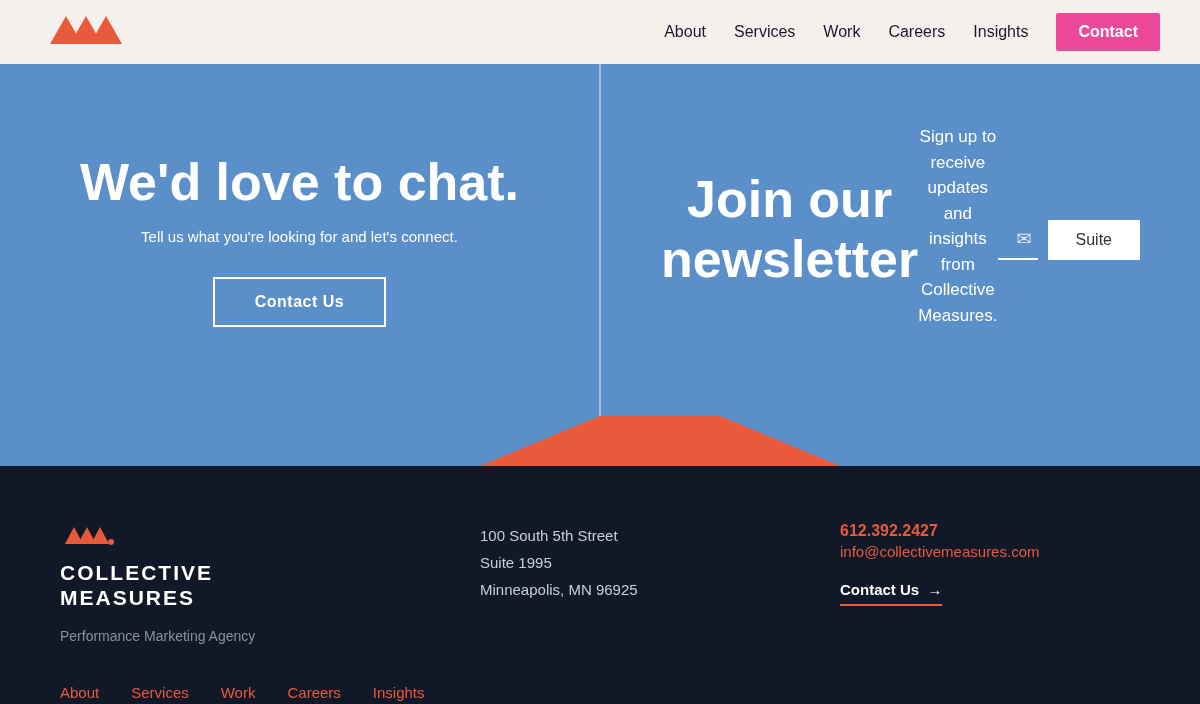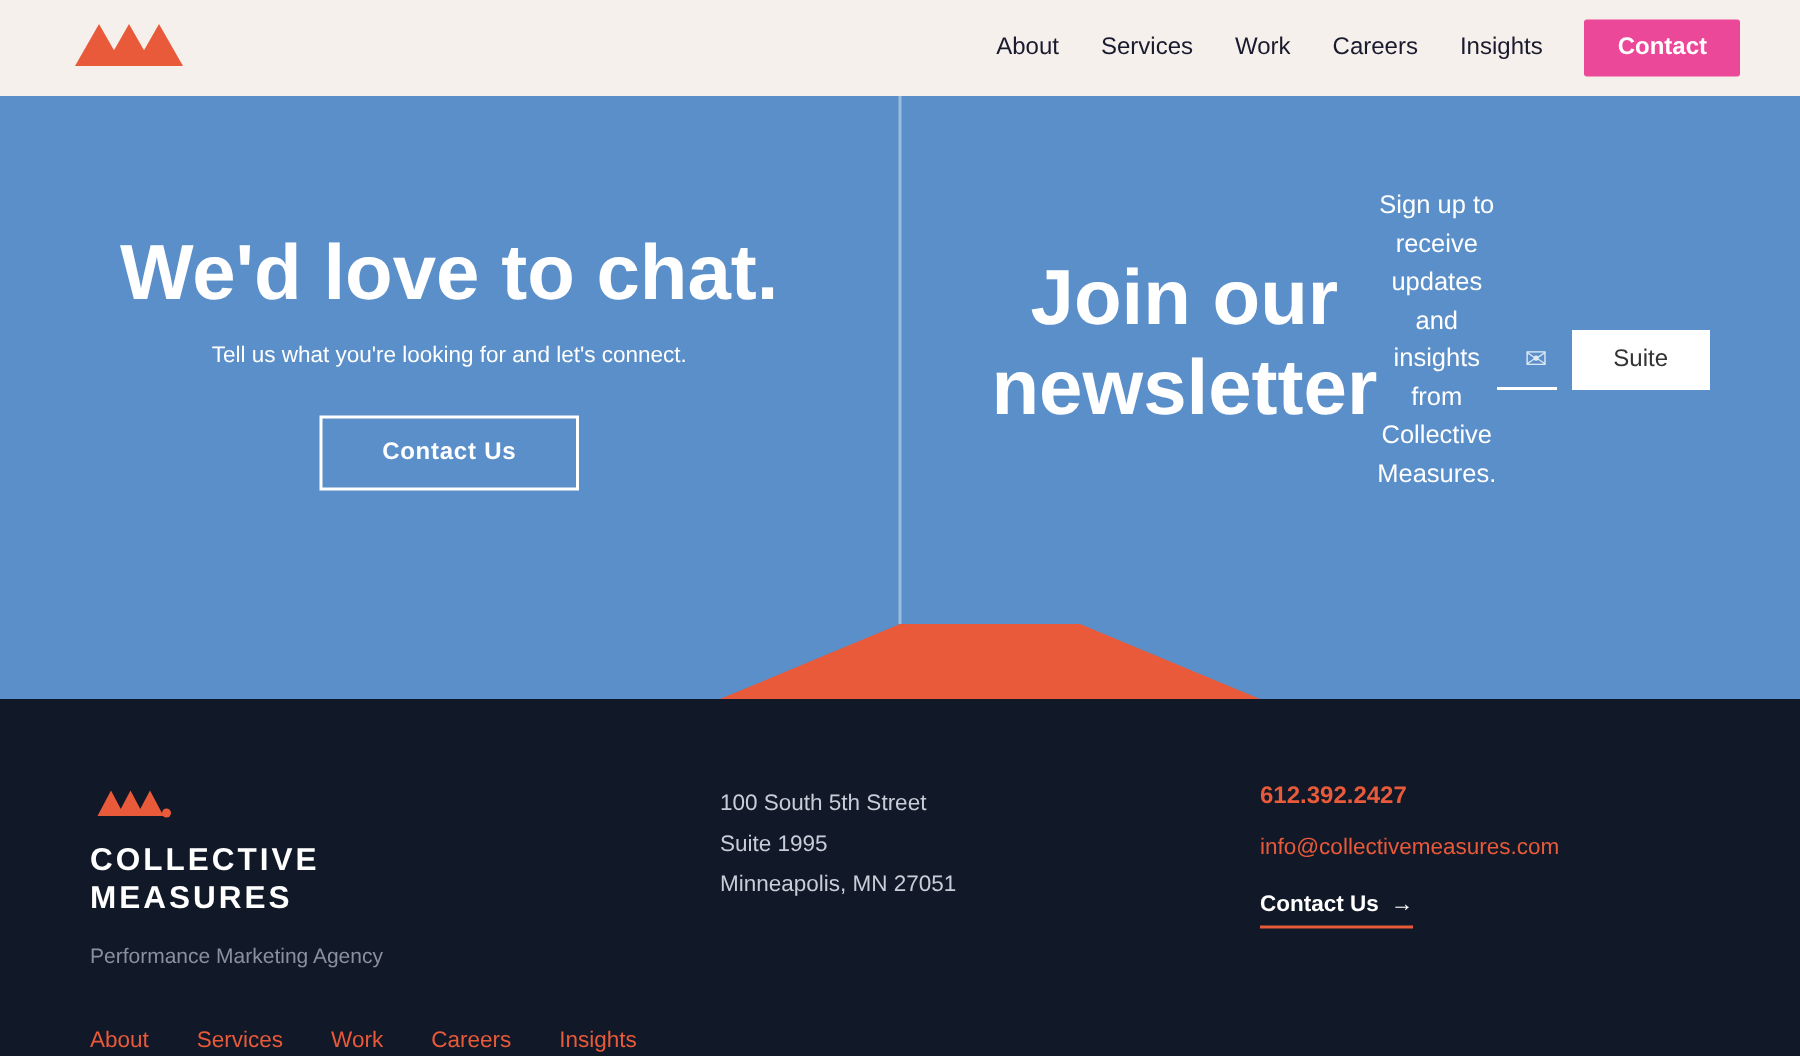--- a/index.html
+++ b/index.html
@@ -198,21 +198,21 @@
       padding-left: 60px;
     }
     .footer-contact-info {
       flex: 1;
       padding-left: 60px;
     }
     .footer-phone {
       color: #e85a3a;
       font-size: 16px;
       font-weight: 600;
-      margin-bottom: 16px;
+      margin-bottom: 3px;
       text-decoration: none;
       display: block;
     }
     .footer-email {
       color: #e85a3a;
       font-size: 15px;
       text-decoration: none;
       display: block;
       margin-bottom: 21px;
     }
@@ -308,21 +308,21 @@
       <div class="footer-company-name">
         <span>COLLECTIVE</span><br>
         <span>MEASURES</span>
       </div>
       <div class="footer-tagline">Performance Marketing Agency</div>
     </div>
 
     <div class="footer-address">
       <div>100 South 5th Street</div>
       <div>Suite 1995</div>
-      <div>Minneapolis, MN 27051</div>
+      <div>Minneapolis, MN 96925</div>
     </div>
 
     <div class="footer-contact-info">
       <a class="footer-phone">612.392.2427</a>
       <a class="footer-email">info@collectivemeasures.com</a>
       <a class="footer-contact-link">
         <span>Contact Us</span>
         <span>→</span>
       </a>
     </div>

